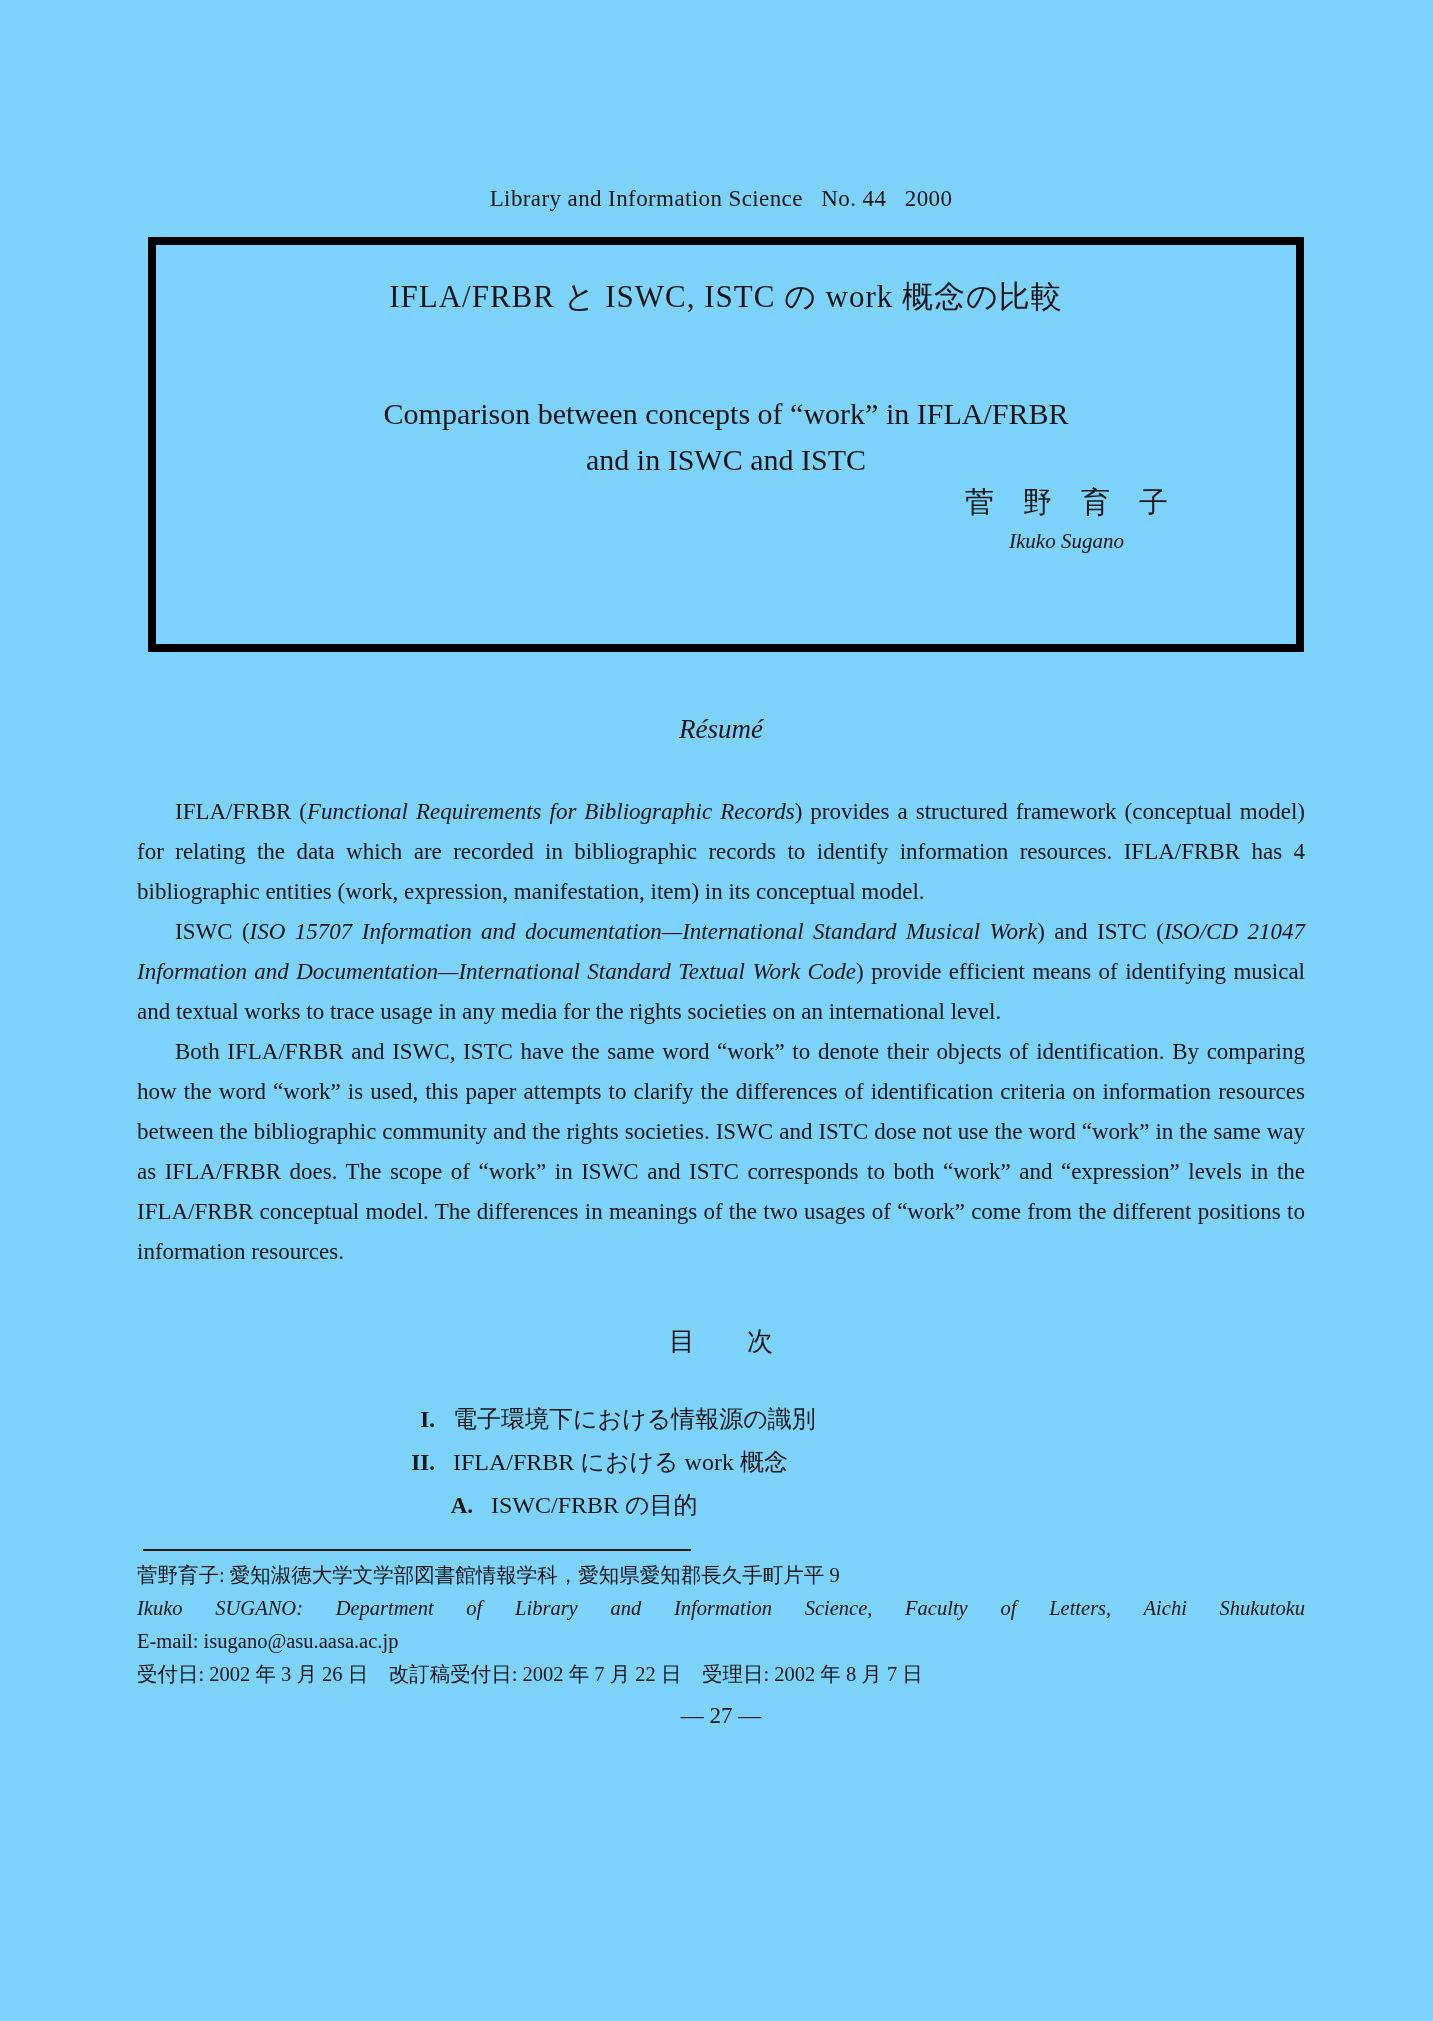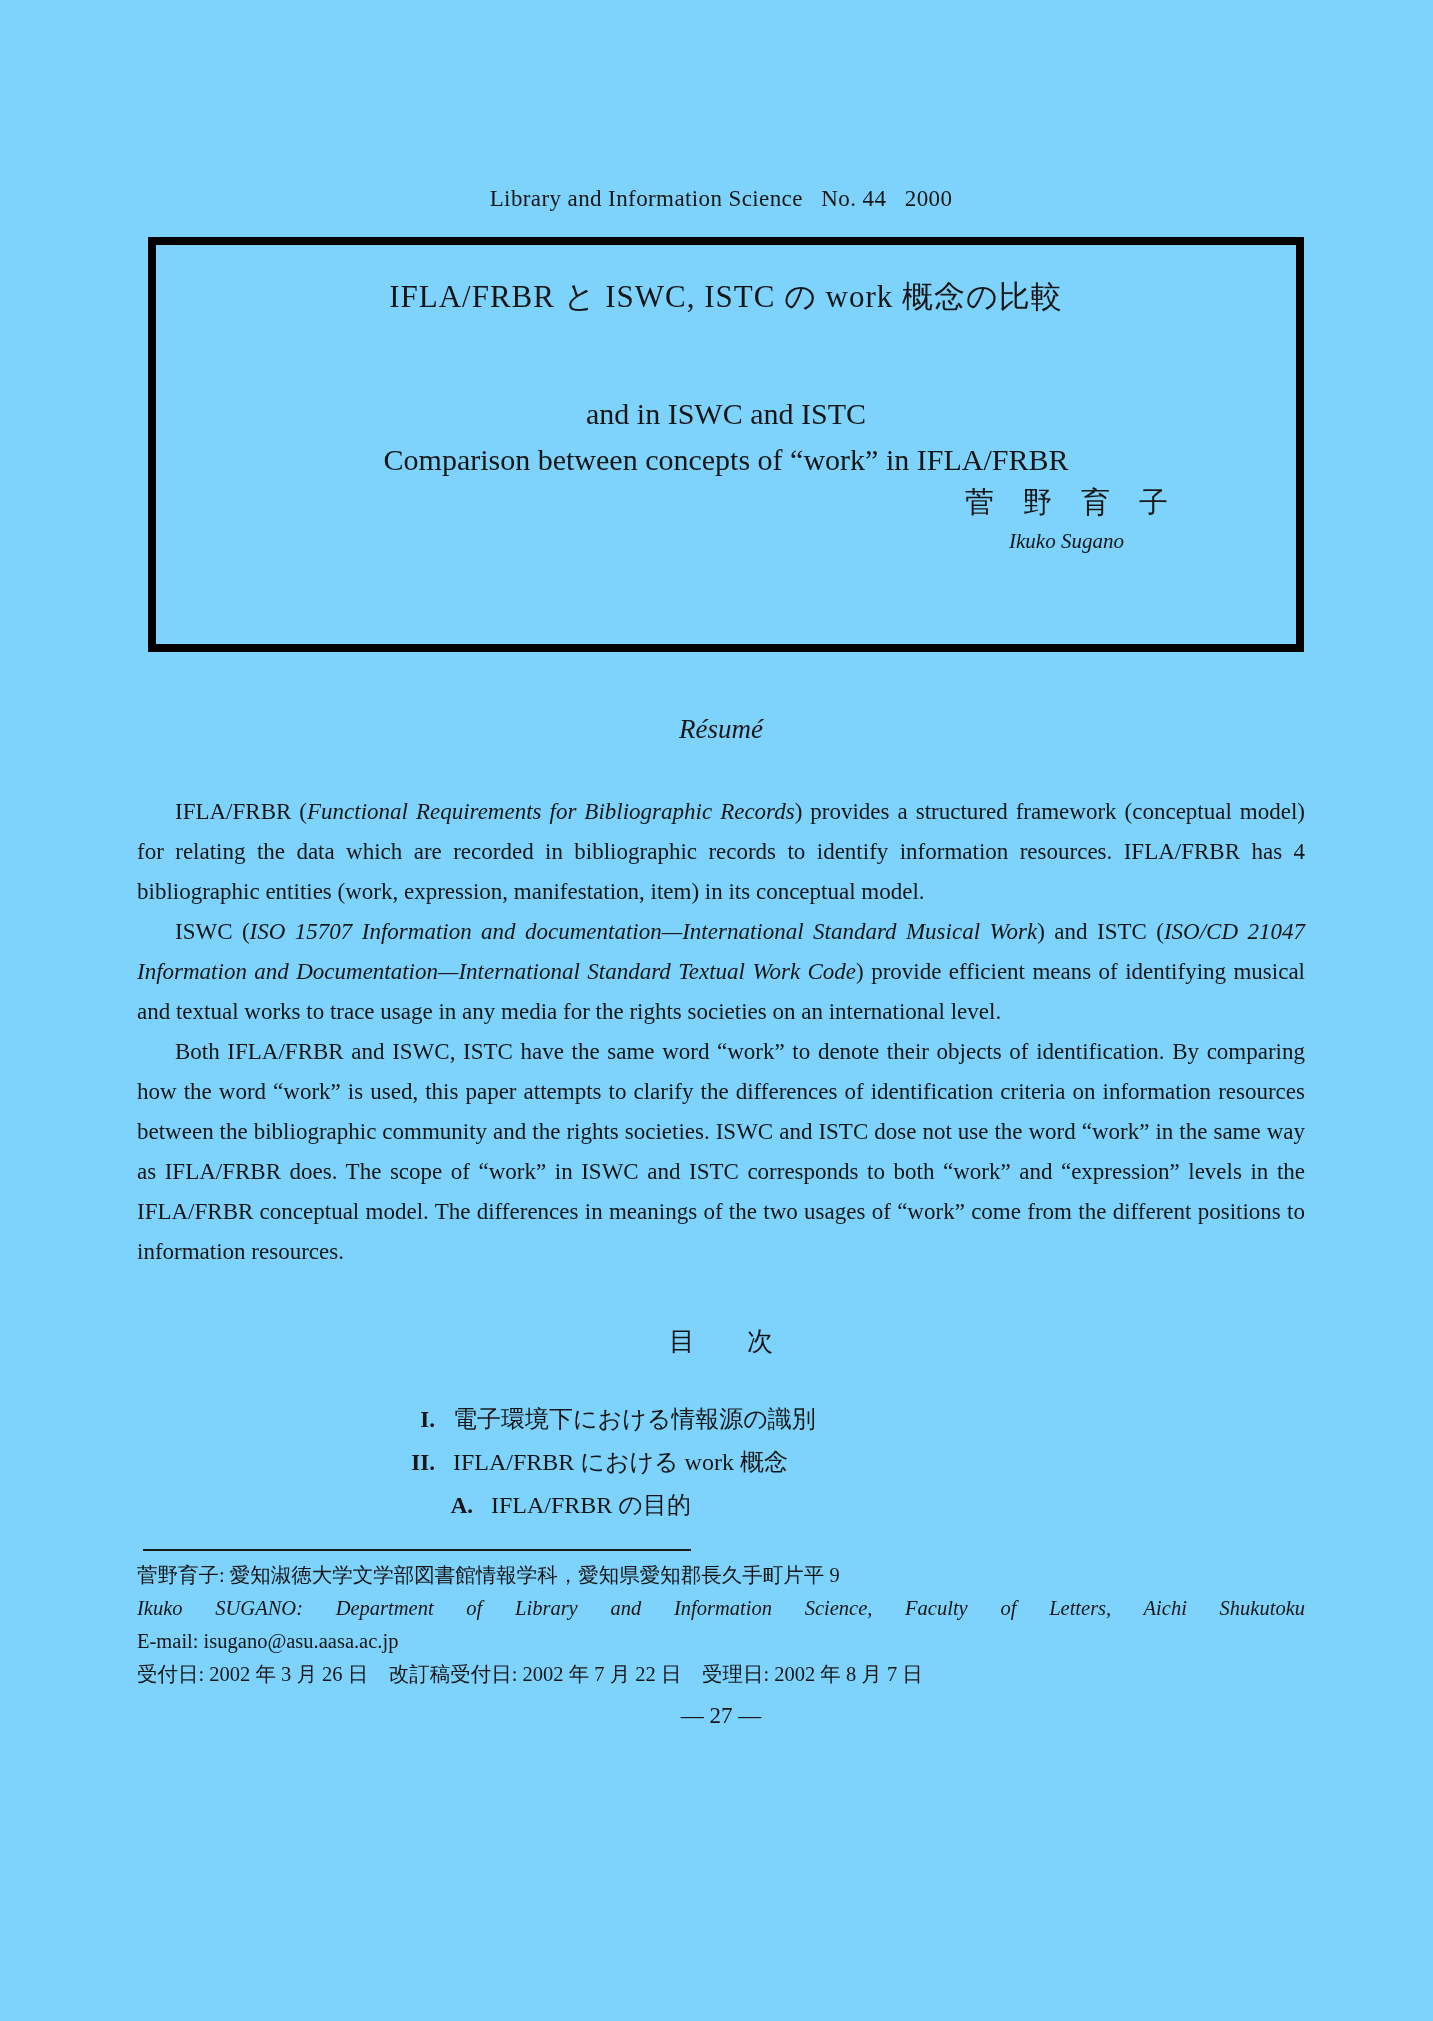--- a/index.html
+++ b/index.html
@@ -141,22 +141,22 @@
 </head>
 <body>
 
 <div class="page">
 
   <div class="journal-header">Library and Information Science   No. 44   2000</div>
 
   <div class="title-box">
     <div class="title-ja">IFLA/FRBR と ISWC, ISTC の work 概念の比較</div>
     <div class="title-en">
+      <div>Comparison between concepts of “work” in IFLA/FRBR</div>
       <div>and in ISWC and ISTC</div>
-      <div>Comparison between concepts of “work” in IFLA/FRBR</div>
     </div>
     <div class="author-block">
       <div class="author-inner">
         <div class="author-ja">菅　野　育　子</div>
         <div class="author-en">Ikuko Sugano</div>
       </div>
     </div>
   </div>
 
   <div class="resume-heading">Résumé</div>
@@ -173,21 +173,21 @@
     <div class="toc-row">
       <span class="toc-num">I.</span>
       <span class="toc-label">電子環境下における情報源の識別</span>
     </div>
     <div class="toc-row">
       <span class="toc-num">II.</span>
       <span class="toc-label">IFLA/FRBR における work 概念</span>
     </div>
     <div class="toc-row toc-sub">
       <span class="toc-num">A.</span>
-      <span class="toc-label">IFLA/FRBR の目的</span>
+      <span class="toc-label">ISWC/FRBR の目的</span>
     </div>
   </div>
 
   <hr class="footnote-separator">
 
   <div class="footnote">
     <p class="fn-line">菅野育子: 愛知淑徳大学文学部図書館情報学科，愛知県愛知郡長久手町片平 9</p>
     <p class="fn-line fn-justify">Ikuko SUGANO: Department of Library and Information Science, Faculty of Letters, Aichi Shukutoku</p>
     <p class="fn-line">E-mail: isugano@asu.aasa.ac.jp</p>
     <p class="fn-line">受付日: 2002 年 3 月 26 日　改訂稿受付日: 2002 年 7 月 22 日　受理日: 2002 年 8 月 7 日</p>

